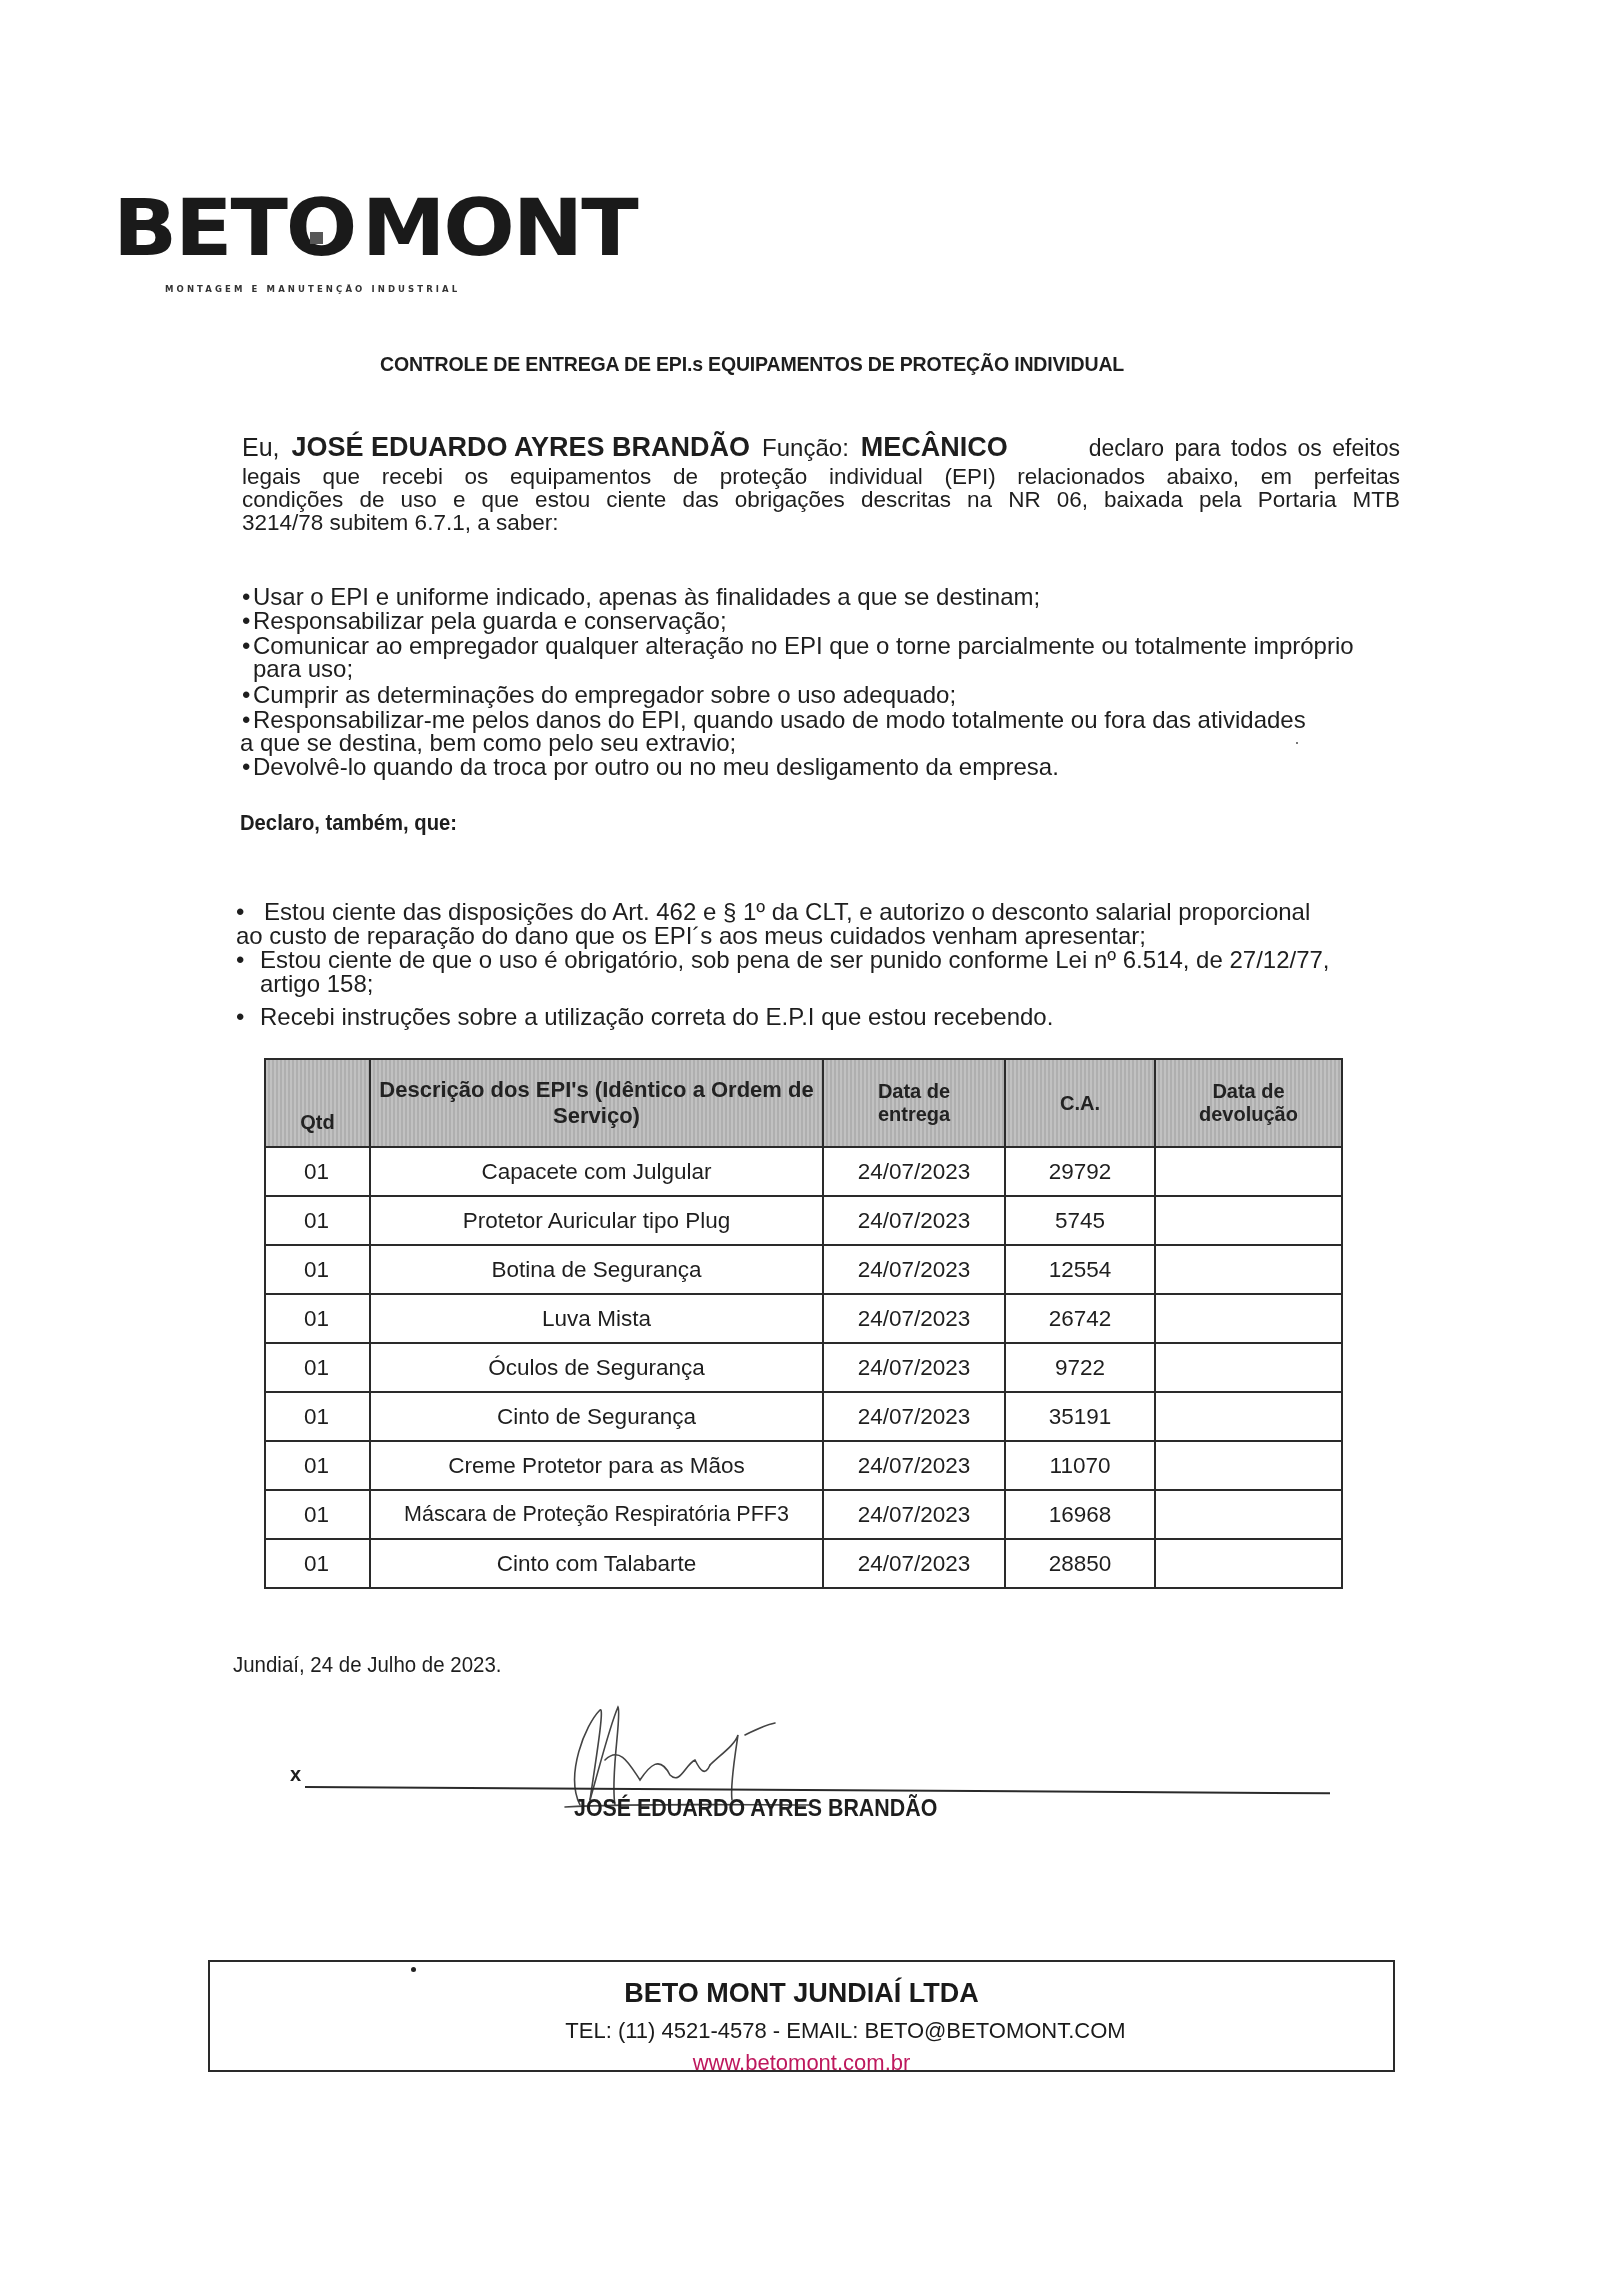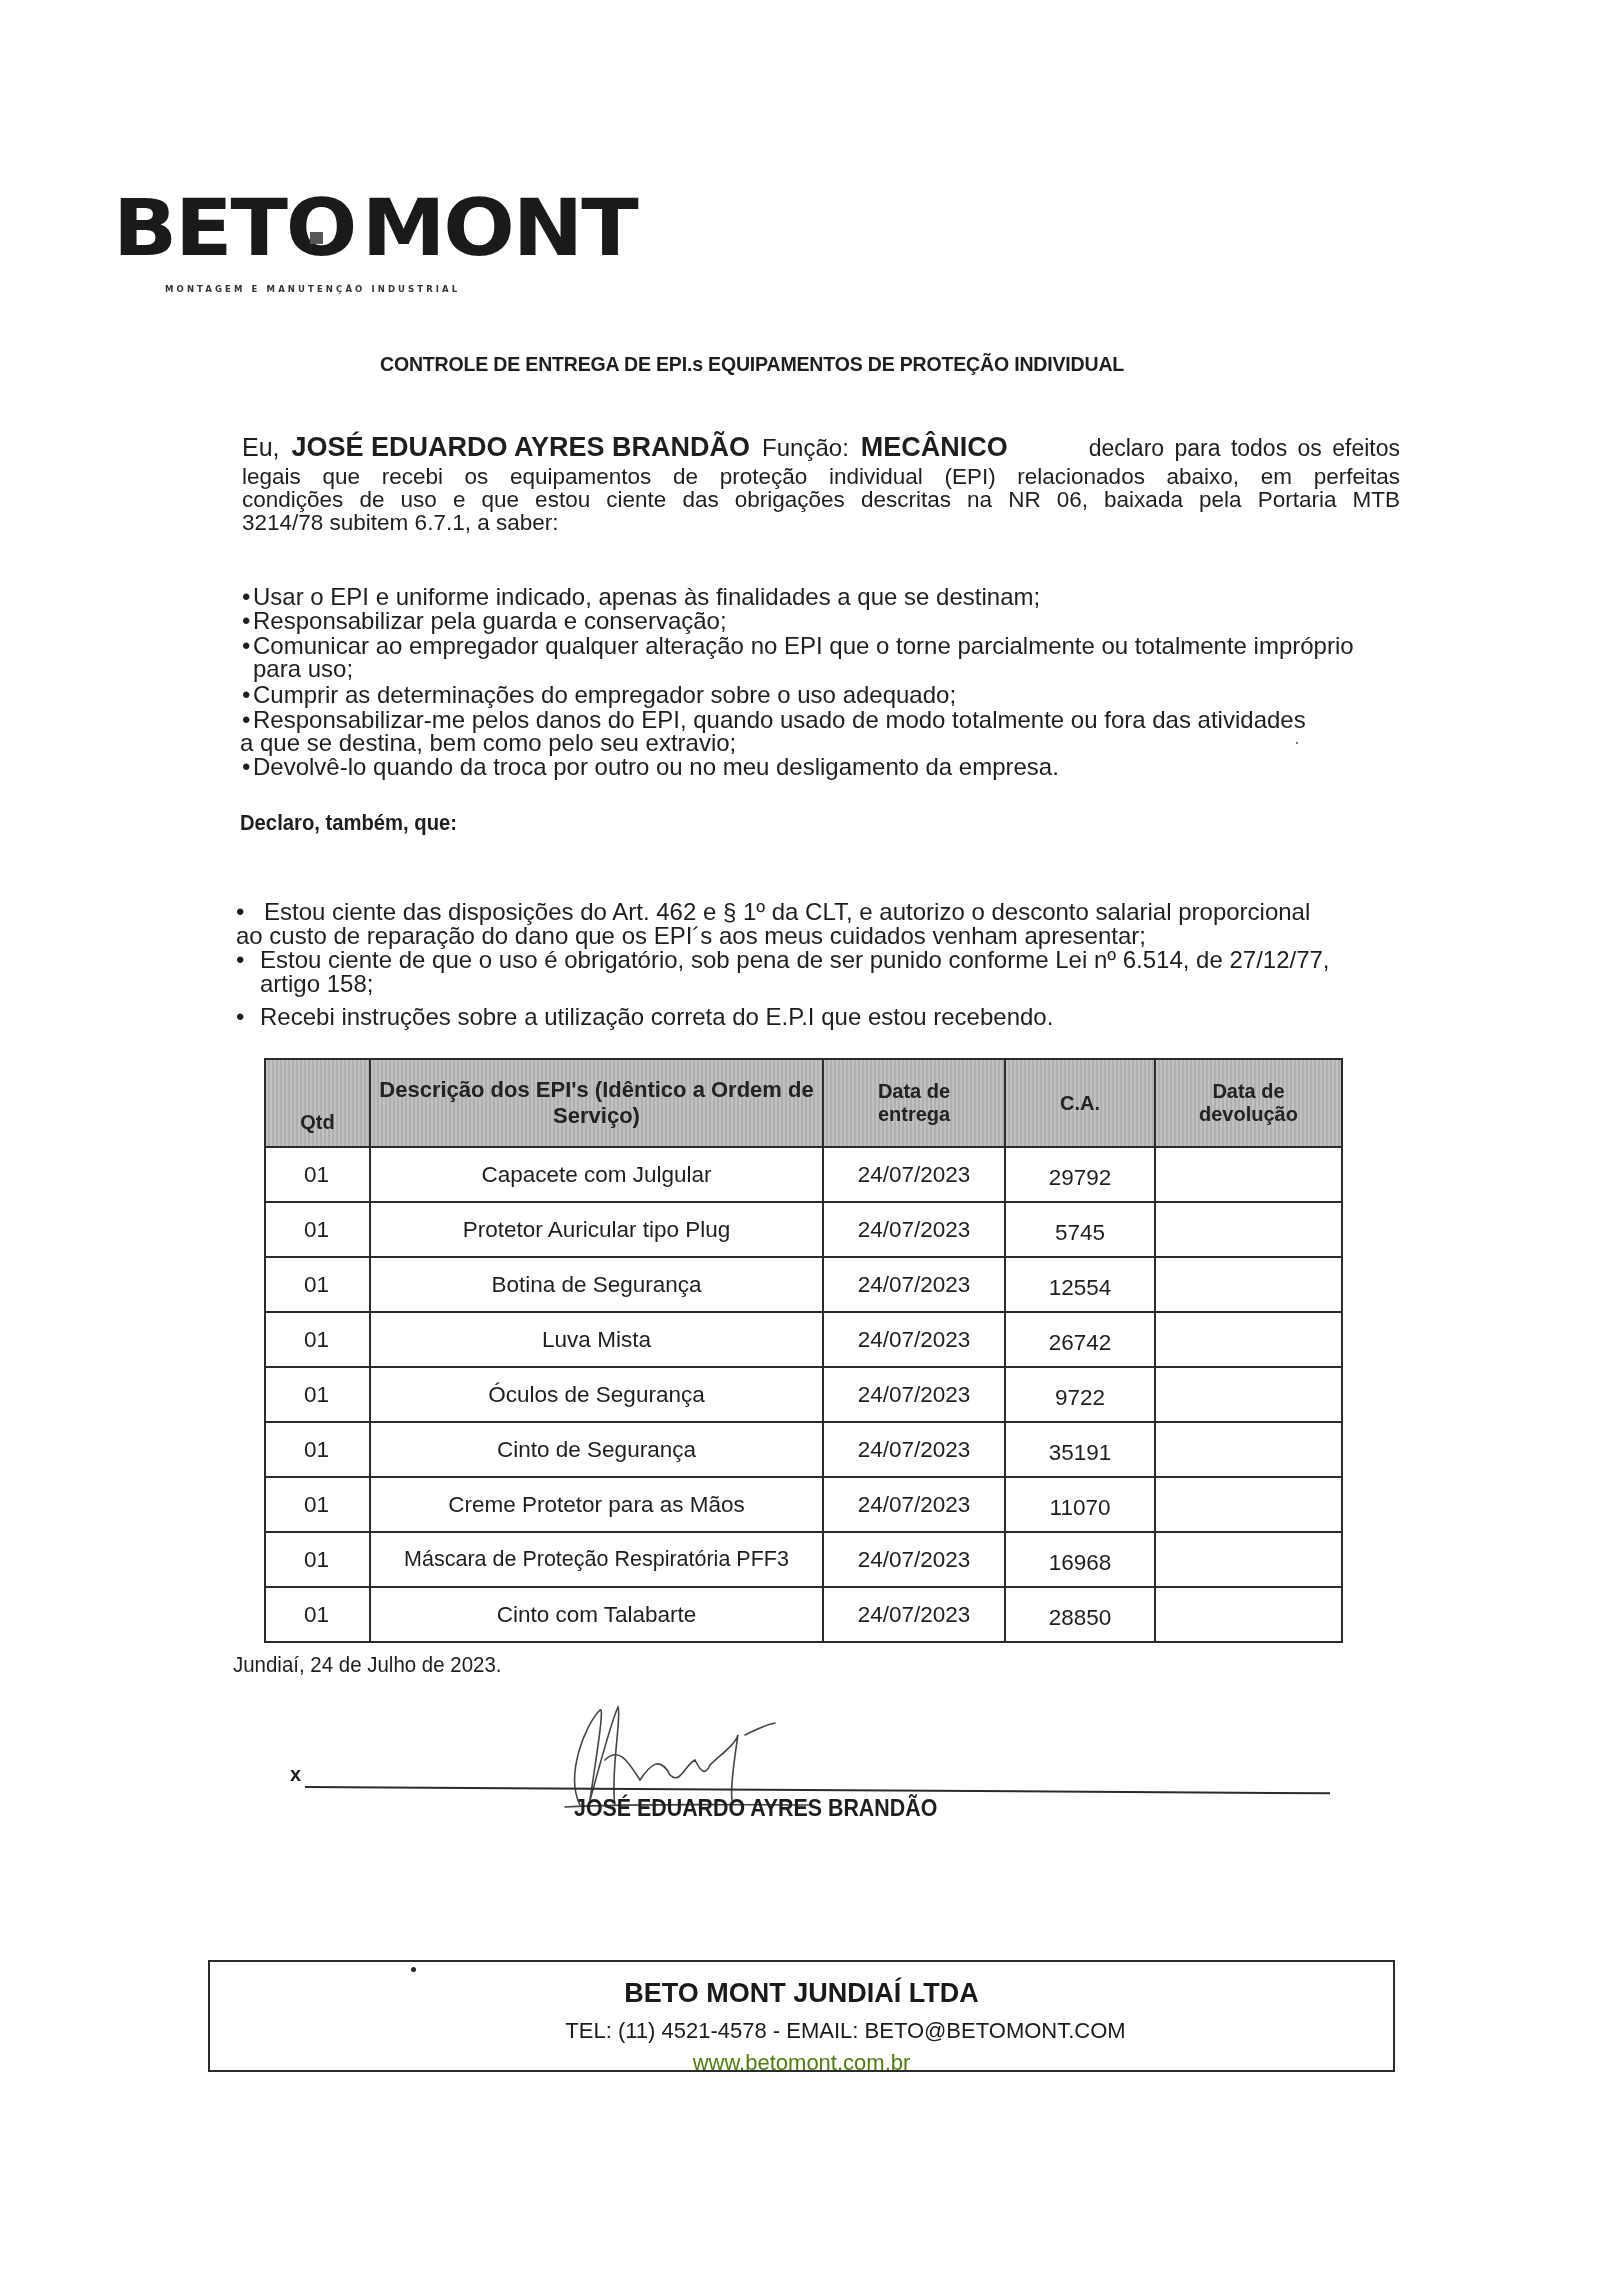--- a/index.html
+++ b/index.html
@@ -26,33 +26,33 @@
   
   .epi-table { position:absolute; left:264px; top:1058px; border-collapse:collapse; table-layout:fixed;
                font-family:"Liberation Sans", sans-serif; }
   .epi-table th, .epi-table td { border:2px solid #2a2a2a; padding:0; text-align:center; vertical-align:middle; }
   .epi-table th { background:#b8b8b8; font-weight:bold; font-size:20px; line-height:23px; color:#222; height:74px;
                   background-image:repeating-linear-gradient(90deg, rgba(255,255,255,0.12) 0 2px, rgba(0,0,0,0.05) 2px 4px); }
   .epi-table th.qtd-h { vertical-align:bottom; padding-bottom:12px; }
   .epi-table th.desc-h { font-size:22px; line-height:26px; }
   .epi-table td { height:47px; font-size:22.5px; color:#1e1e1e; }
   .epi-table td.qtd { text-align:left; padding-left:38px; }
-  .epi-table td.ca { padding-top:6px; }
+  .epi-table td.ca { }
 
   .city-date { left:233px; top:1652px; font-size:22px; white-space:nowrap; transform:scaleX(0.93); transform-origin:left top; }
   .sig-x { left:290px; top:1763px; font-size:20px; font-weight:bold; }
   .sig-line { left:305px; top:1786px; width:1025px; height:2px; background:#2a2a2a; transform:rotate(0.35deg); transform-origin:left center; }
   .sig-name { left:574px; top:1795px; font-size:23px; font-weight:bold; white-space:nowrap; transform:scaleX(0.93); transform-origin:left top; }
   .signature { left:560px; top:1705px; width:330px; height:110px; }
 
   .footer-box { left:208px; top:1960px; width:1187px; height:112px; border:2.5px solid #2a2a2a; box-sizing:border-box; }
   .footer-dot { left:411px; top:1967px; width:5px; height:5px; border-radius:50%; background:#222; }
   .footer-company { left:0; width:100%; top:16px; text-align:center; font-weight:bold; font-size:27px; color:#1a1a1a; }
   .footer-contact { left:0; width:100%; top:56px; text-align:center; font-size:22px; color:#1a1a1a;padding-left:44px; }
-  .footer-site { left:0; width:100%; top:88px; text-align:center; font-size:22px; color:#4d7c0f; }
+  .footer-site { left:0; width:100%; top:88px; text-align:center; font-size:22px; color:#be185d; }
   .stray-mark { left:1296px; top:742px; width:2px; height:2px; background:#777; }
 </style>
 </head>
 <body>
 
 <div class="abs logo">
   <div class="logo-word"><span>BETO</span><span style="display:inline-block;width:6px;"></span><span>MONT</span></div>
   <div class="logo-tag">MONTAGEM E MANUTENÇÃO INDUSTRIAL</div>
 </div>
 <div class="abs logo-dot"></div>

